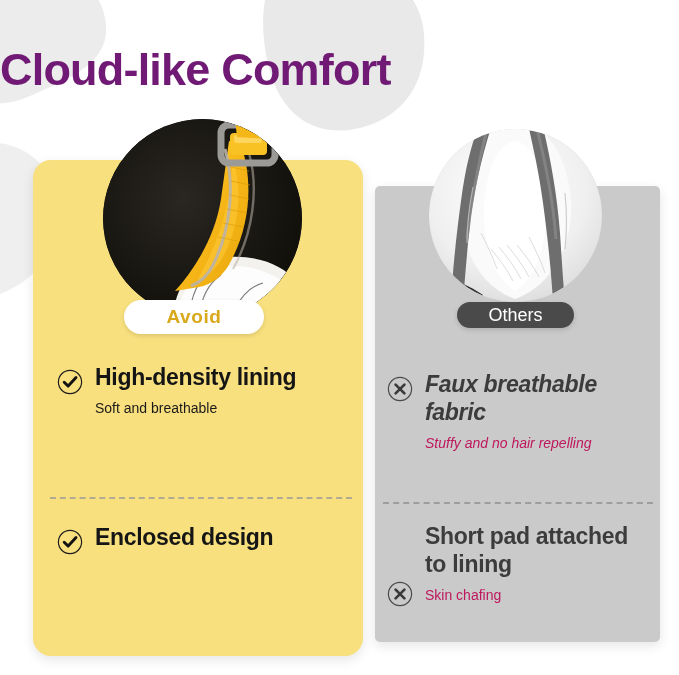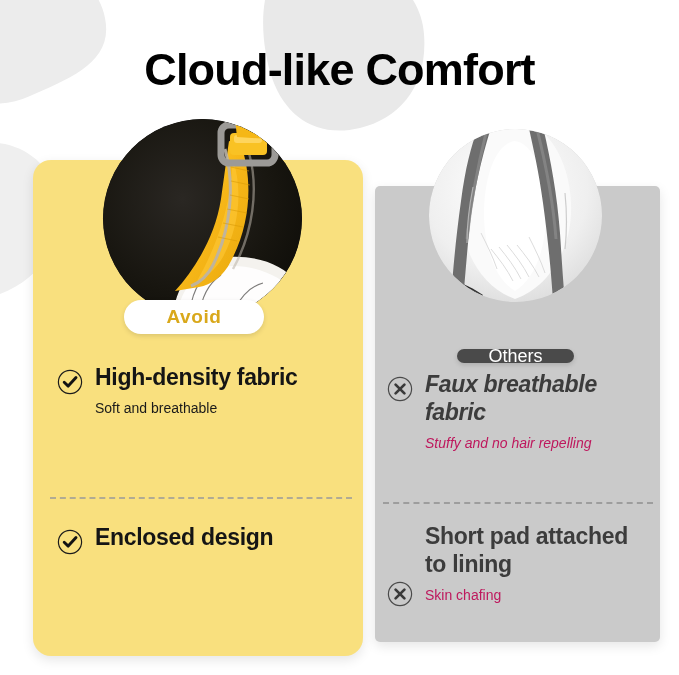--- a/index.html
+++ b/index.html
@@ -30,26 +30,25 @@
     inset: 0;
     pointer-events: none;
   }
 
   
   #page-title {
     position: absolute;
     left: 0;
     top: 42px;
     width: 679px;
-    text-align: center;
     font-size: 45px;
     line-height: 56px;
     font-weight: bold;
     letter-spacing: -0.8px;
-    color: #000000;
+    color: #701a75;
     white-space: nowrap;
   }
 
   
   .card {
     position: absolute;
     box-sizing: border-box;
   }
   #card-pawaii {
     left: 33px;
@@ -110,28 +109,27 @@
     color: #D9A81B;
     font-size: 19px;
     font-weight: bold;
     letter-spacing: 0.6px;
     box-shadow: 0 2px 5px rgba(0,0,0,0.12);
   }
   #badge-others {
     left: 457px;
     top: 302px;
     width: 117px;
-    height: 14px;
+    height: 26px;
     background: #4A4A4A;
     border-radius: 16px;
     color: #ffffff;
     font-size: 18px;
     font-weight: normal;
     box-shadow: 0 2px 5px rgba(0,0,0,0.14);
-    margin-top: 47px;
   }
 
   
   .feature {
     position: absolute;
     display: flex;
     align-items: flex-start;
   }
   .feature-icon {
     flex: 0 0 auto;
@@ -208,21 +206,21 @@
     <div class="divider" id="divider-pawaii"></div>
 
     <div class="feature" id="feature-webbing">
       <span class="feature-icon">
         <svg width="26" height="26" viewBox="0 0 26 26">
           <circle cx="13" cy="13" r="11.6" fill="none" stroke="#1b1b1b" stroke-width="1.2"></circle>
           <path d="M7.2 13.3 L11.2 17.1 L19.0 8.6" fill="none" stroke="#121212" stroke-width="2.9" stroke-linecap="round" stroke-linejoin="round"></path>
         </svg>
       </span>
       <div class="feature-text">
-        <p class="feature-title">High-density fabric</p>
+        <p class="feature-title">High-density lining</p>
         <p class="feature-sub">Soft and breathable</p>
       </div>
     </div>
 
     <div class="feature" id="feature-enclosed">
       <span class="feature-icon">
         <svg width="26" height="26" viewBox="0 0 26 26">
           <circle cx="13" cy="13" r="11.6" fill="none" stroke="#1b1b1b" stroke-width="1.2"></circle>
           <path d="M7.2 13.3 L11.2 17.1 L19.0 8.6" fill="none" stroke="#121212" stroke-width="2.9" stroke-linecap="round" stroke-linejoin="round"></path>
         </svg>

